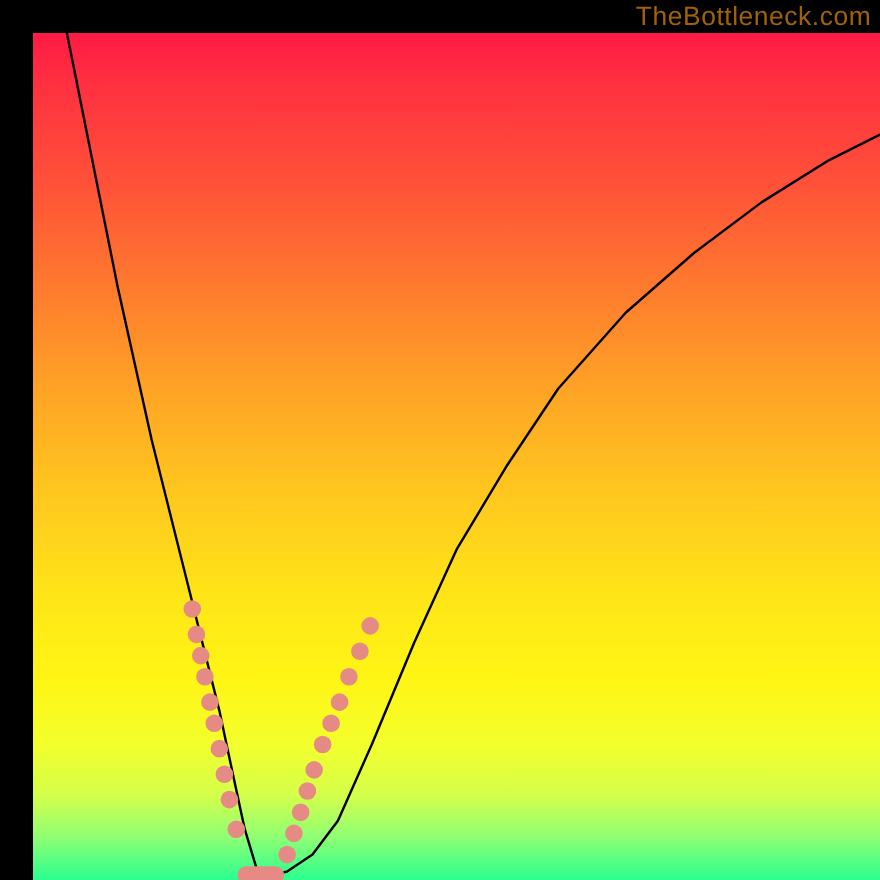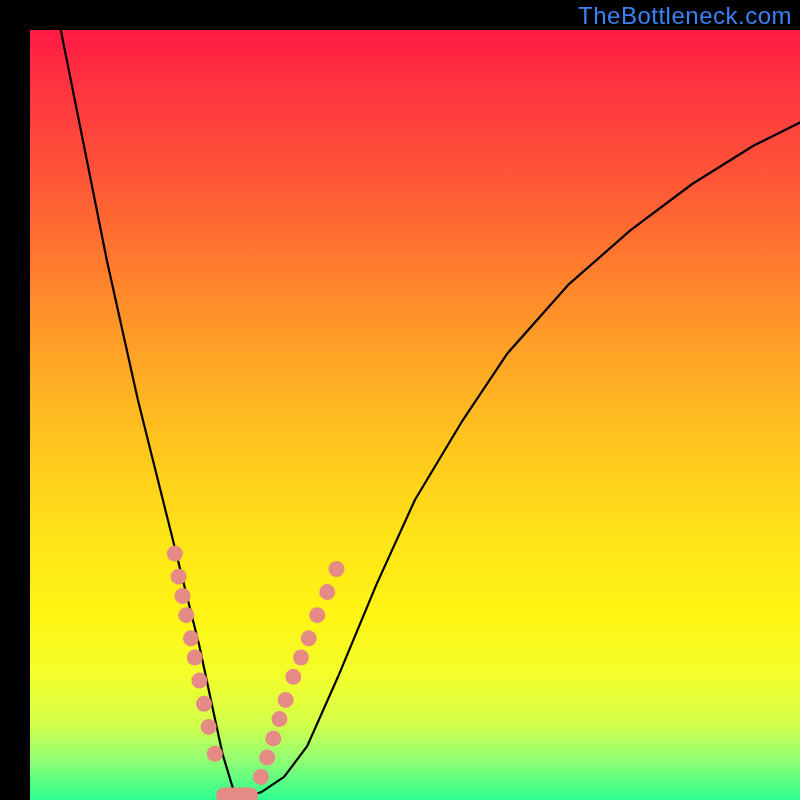--- a/index.html
+++ b/index.html
@@ -10,21 +10,21 @@
     height: 800px;
     background: #000;
   }
   .watermark {
     position: absolute;
     top: 2px;
     right: 8px;
     font-family: Arial, Helvetica, sans-serif;
     font-size: 24px;
     font-weight: 500;
-    color: #3b82f6;
+    color: #a16207;
     letter-spacing: 0.5px;
     z-index: 3;
   }
   .plot-area {
     position: absolute;
     left: 30px;
     top: 30px;
     width: 770px;
     height: 770px;
     background: linear-gradient(to bottom,

